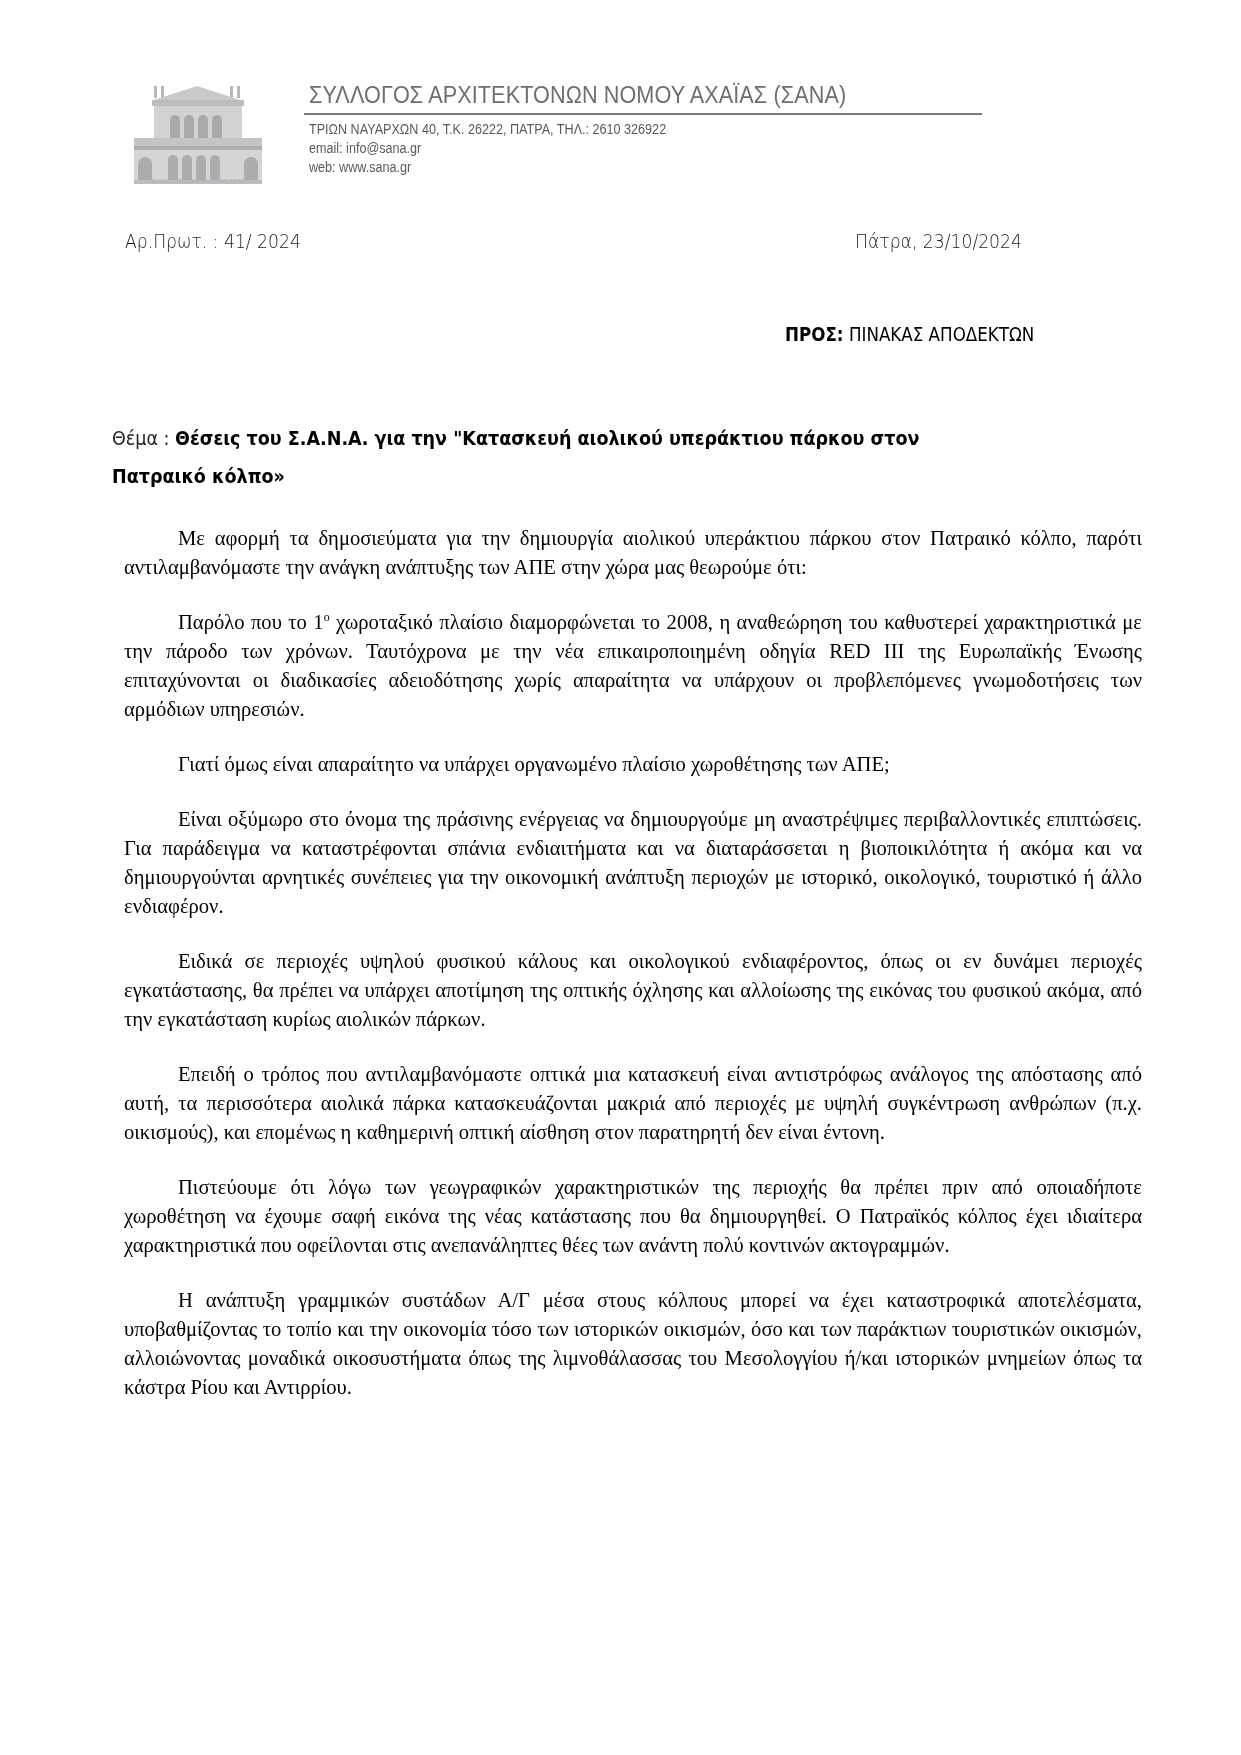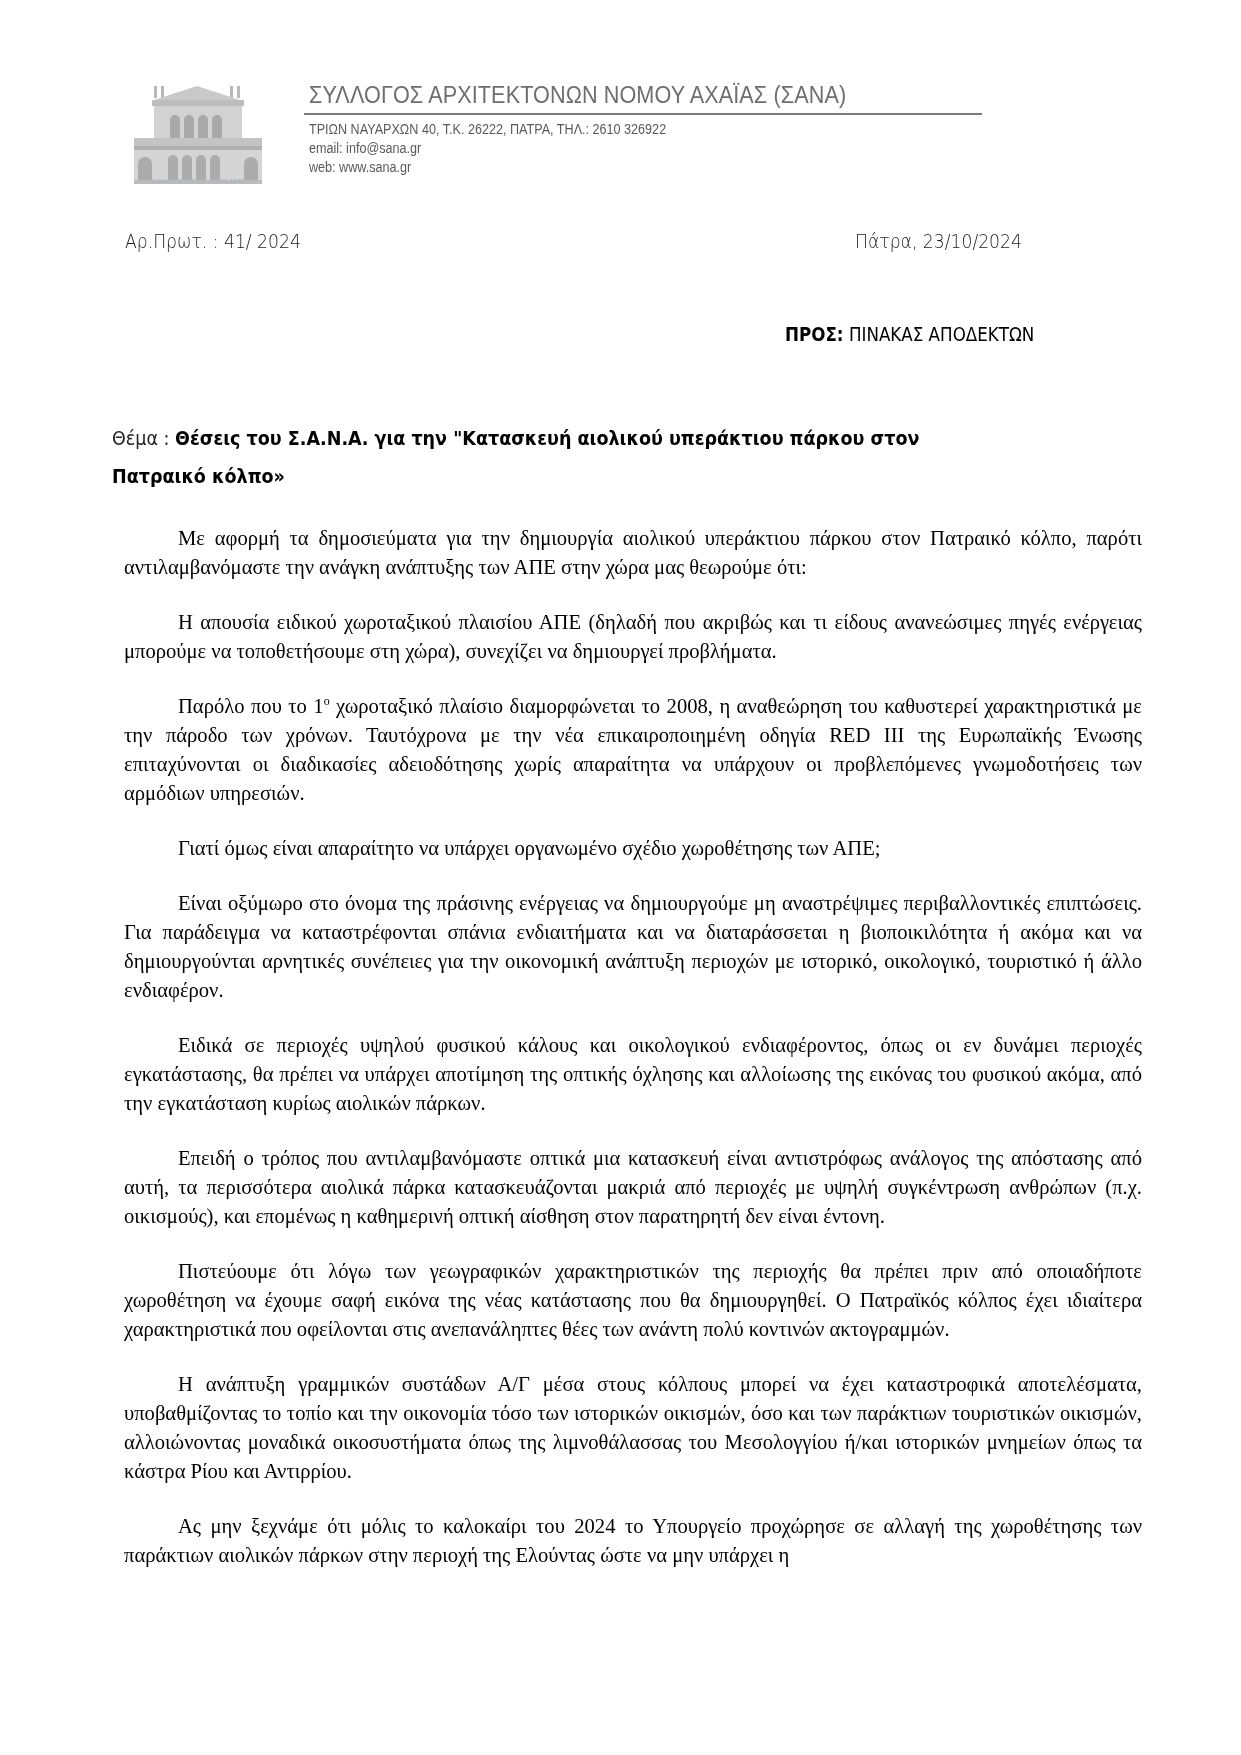--- a/index.html
+++ b/index.html
@@ -88,23 +88,21 @@
     <b>ΠΡΟΣ:</b>
     <span>ΠΙΝΑΚΑΣ ΑΠΟΔΕΚΤΩΝ</span>
   </div>
 
   <div class="subject">
     <span class="label">Θέμα : </span><span class="title">Θέσεις του Σ.Α.Ν.Α. για την  "Κατασκευή αιολικού υπεράκτιου πάρκου στον Πατραικό κόλπο»</span>
   </div>
 
   <div class="body">
     <p>Με αφορμή τα δημοσιεύματα για την δημιουργία αιολικού υπεράκτιου πάρκου στον Πατραικό κόλπο, παρότι αντιλαμβανόμαστε την ανάγκη ανάπτυξης των ΑΠΕ στην χώρα μας θεωρούμε ότι:</p>
-    <p>Η απουσία ειδικού χωροταξικού πλαισίου ΑΠΕ (δηλαδή που ακριβώς και τι είδους ανανεώσιμες πηγές ενέργειας μπορούμε να τοποθετήσουμε στη χώρα), συνεχίζει να δημιουργεί προβλήματα.</p>
     <p><span>Παρόλο που το 1</span><sup>ο</sup> <span>χωροταξικό πλαίσιο διαμορφώνεται το 2008, η αναθεώρηση του καθυστερεί χαρακτηριστικά με την πάροδο των χρόνων. Ταυτόχρονα με την νέα επικαιροποιημένη οδηγία RED III της Ευρωπαϊκής Ένωσης επιταχύνονται οι διαδικασίες αδειοδότησης χωρίς απαραίτητα να υπάρχουν οι προβλεπόμενες γνωμοδοτήσεις των αρμόδιων υπηρεσιών.</span></p>
-    <p>Γιατί όμως είναι απαραίτητο να υπάρχει οργανωμένο σχέδιο χωροθέτησης των ΑΠΕ;</p>
+    <p>Γιατί όμως είναι απαραίτητο να υπάρχει οργανωμένο πλαίσιο χωροθέτησης των ΑΠΕ;</p>
     <p>Είναι οξύμωρο στο όνομα της πράσινης ενέργειας να δημιουργούμε μη αναστρέψιμες περιβαλλοντικές επιπτώσεις. Για παράδειγμα  να καταστρέφονται σπάνια ενδιαιτήματα  και να διαταράσσεται η βιοποικιλότητα ή ακόμα και να δημιουργούνται αρνητικές συνέπειες για την οικονομική ανάπτυξη περιοχών με ιστορικό, οικολογικό, τουριστικό ή άλλο ενδιαφέρον.</p>
     <p>Ειδικά σε περιοχές υψηλού φυσικού κάλους και οικολογικού ενδιαφέροντος, όπως οι εν δυνάμει περιοχές εγκατάστασης, θα πρέπει να υπάρχει αποτίμηση της οπτικής όχλησης και αλλοίωσης της εικόνας του φυσικού ακόμα, από την εγκατάσταση κυρίως αιολικών πάρκων.</p>
     <p>Επειδή ο τρόπος που αντιλαμβανόμαστε οπτικά μια κατασκευή είναι αντιστρόφως ανάλογος της απόστασης από αυτή, τα περισσότερα αιολικά πάρκα κατασκευάζονται μακριά από περιοχές με υψηλή συγκέντρωση ανθρώπων (π.χ. οικισμούς), και επομένως η καθημερινή οπτική αίσθηση στον παρατηρητή δεν είναι έντονη.</p>
     <p>Πιστεύουμε ότι λόγω  των γεωγραφικών  χαρακτηριστικών της περιοχής θα πρέπει πριν από οποιαδήποτε χωροθέτηση να έχουμε σαφή εικόνα της νέας κατάστασης που θα δημιουργηθεί. Ο Πατραϊκός κόλπος έχει ιδιαίτερα χαρακτηριστικά που οφείλονται στις ανεπανάληπτες θέες των ανάντη πολύ κοντινών ακτογραμμών.</p>
     <p> Η ανάπτυξη γραμμικών συστάδων Α/Γ μέσα στους κόλπους μπορεί να έχει καταστροφικά αποτελέσματα, υποβαθμίζοντας το τοπίο και την οικονομία τόσο των ιστορικών οικισμών, όσο και των παράκτιων τουριστικών οικισμών, αλλοιώνοντας  μοναδικά οικοσυστήματα όπως της λιμνοθάλασσας του Μεσολογγίου ή/και ιστορικών μνημείων όπως τα κάστρα Ρίου και Αντιρρίου.</p>
-    <p class="last">Ας μην ξεχνάμε ότι μόλις το καλοκαίρι του 2024 το Υπουργείο προχώρησε σε αλλαγή της χωροθέτησης των παράκτιων αιολικών πάρκων στην περιοχή της Ελούντας ώστε να μην υπάρχει η</p>
   </div>
 </div>
 
 </body></html>

